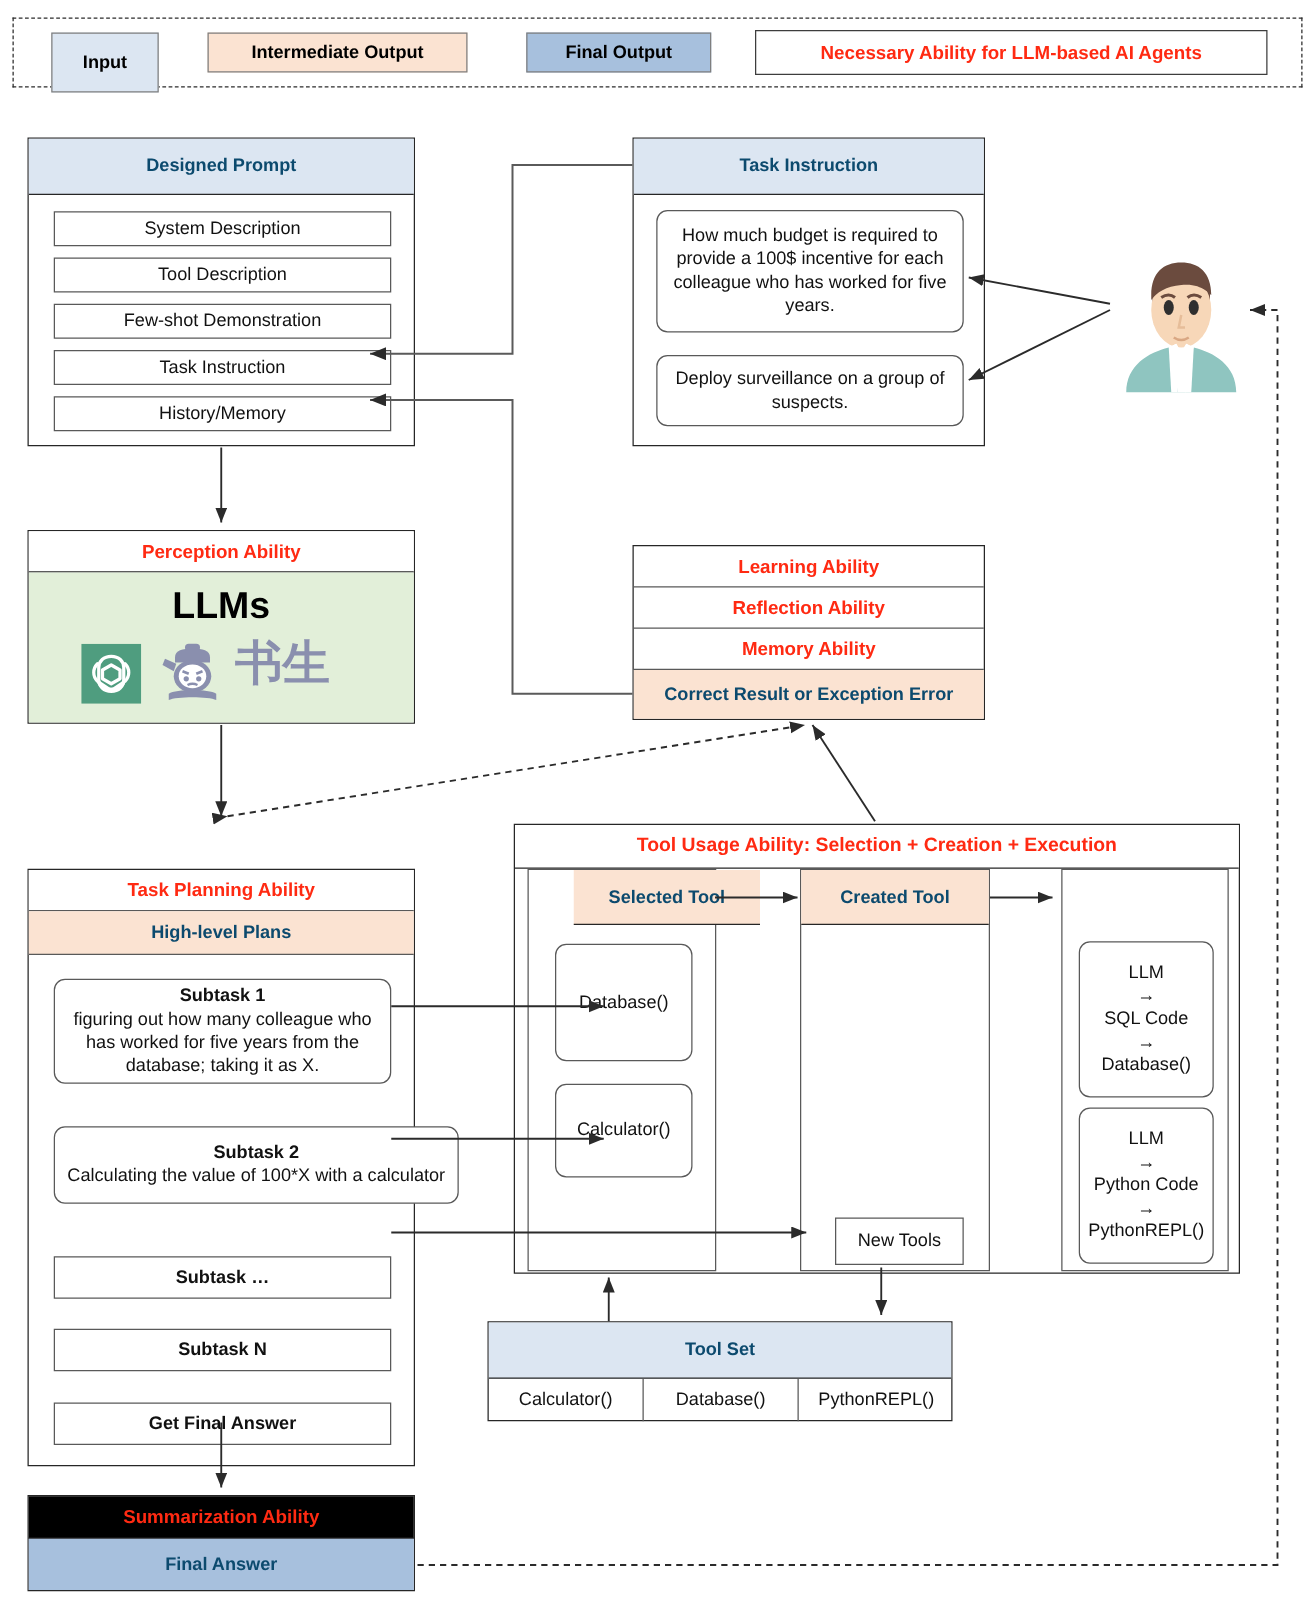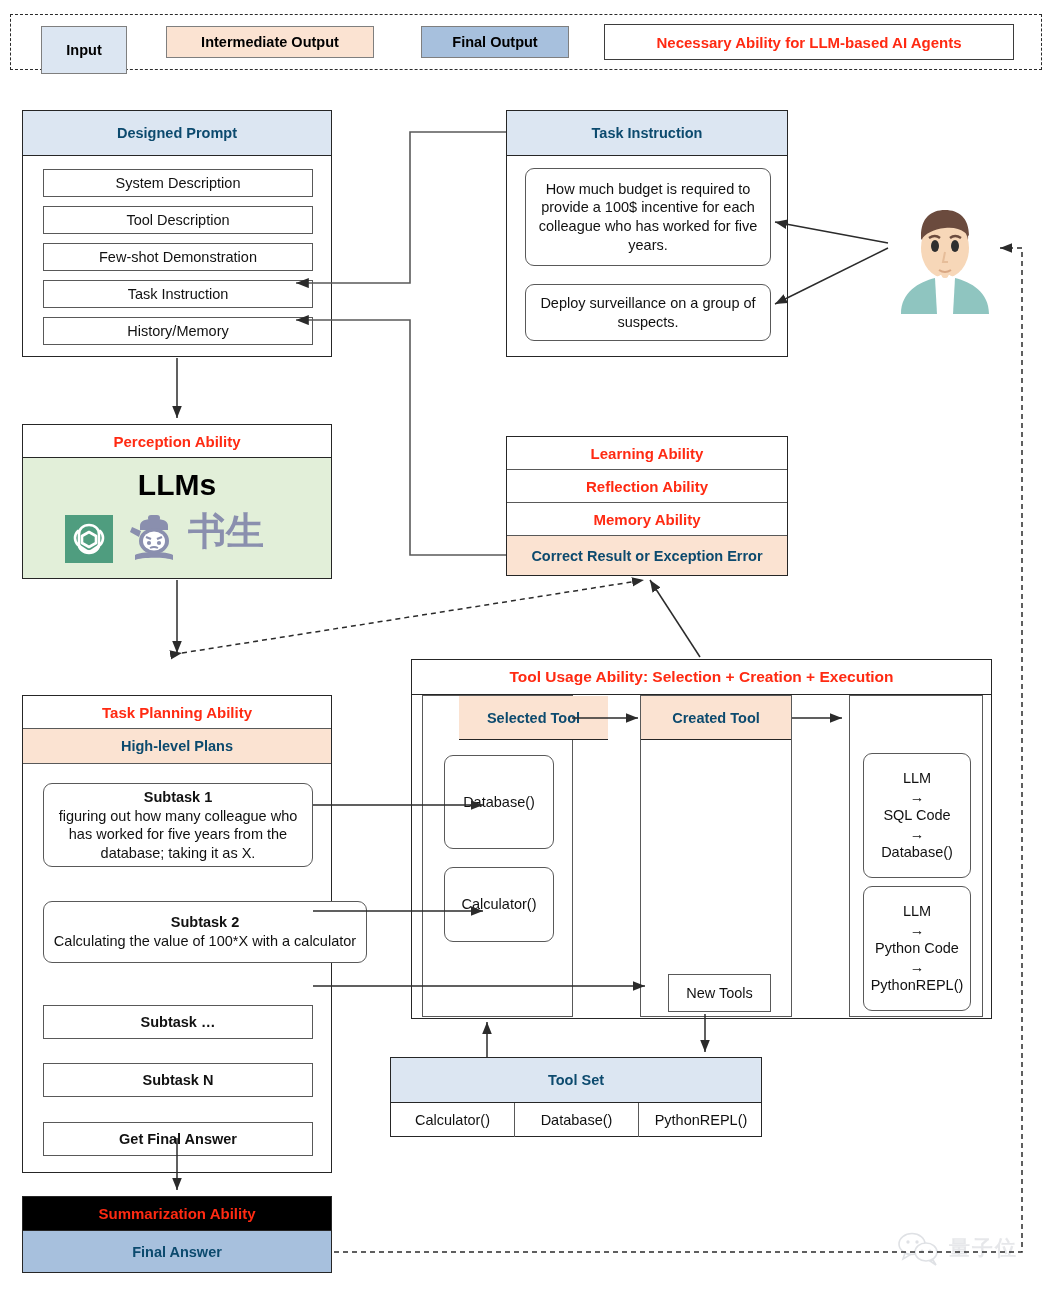--- a/index.html
+++ b/index.html
@@ -242,33 +242,20 @@
 
   <div class="bx bxk" style="left:22px;top:1196px;width:310px;height:77px;display:block;">
     <div class="abs" style="left:0;top:0;width:100%;height:34px;border-bottom:1.6px solid #262626;display:flex;align-items:center;justify-content:center;background:#000000;">
       <span class="red" style="font-size:15px;">Summarization Ability</span>
       </div>
     <div class="abs blue-d" style="left:0;top:34px;width:100%;height:41px;display:flex;align-items:center;justify-content:center;">
       <span class="hdr">Final Answer</span>
       </div>
   </div>
 
-  <div class="abs" style="left:895px;top:1228px;width:140px;height:40px;opacity:.45;">
-    <svg width="52" height="34" viewBox="0 0 52 34" style="position:absolute;left:0;top:4px;">
-      <ellipse cx="17" cy="12" rx="13" ry="10.5" fill="none" stroke="#b9bec6" stroke-width="1.6"></ellipse>
-      <path d="M10 21 L8 27 L15 23 Z" fill="none" stroke="#b9bec6" stroke-width="1.6"></path>
-      <circle cx="13" cy="10" r="1.7" fill="#b9bec6"></circle>
-      <circle cx="22" cy="10" r="1.7" fill="#b9bec6"></circle>
-      <ellipse cx="31" cy="20" rx="11" ry="9" fill="#ffffff" stroke="#b9bec6" stroke-width="1.6"></ellipse>
-      <path d="M38 28 L41 33 L35 29 Z" fill="#ffffff" stroke="#b9bec6" stroke-width="1.6"></path>
-      <circle cx="27" cy="19" r="1.5" fill="#b9bec6"></circle>
-      <circle cx="35" cy="19" r="1.5" fill="#b9bec6"></circle>
-    </svg>
-    <span class="wm" style="left:54px;top:6px;">量子位</span>
-  </div>
 
   <svg class="ov">
     <defs>
       <marker id="ah" markerWidth="9" markerHeight="9" refX="8" refY="3.2" orient="auto" markerUnits="strokeWidth">
         <path d="M0,0 L8,3.2 L0,6.4 z" fill="#2b2b2b"></path>
       </marker>
       <marker id="ahd" markerWidth="9" markerHeight="9" refX="8" refY="3.2" orient="auto" markerUnits="strokeWidth">
         <path d="M0,0 L8,3.2 L0,6.4 z" fill="#2b2b2b"></path>
       </marker>
     </defs>

